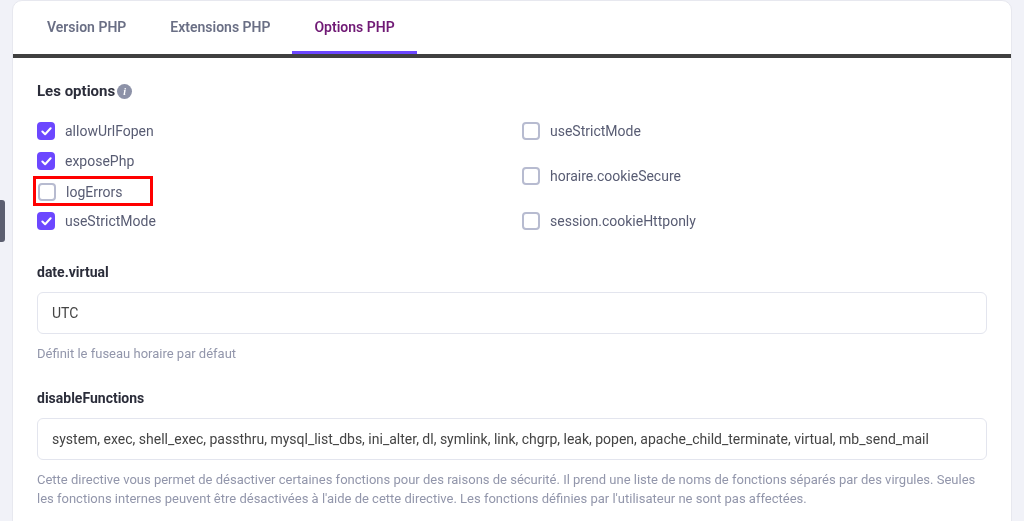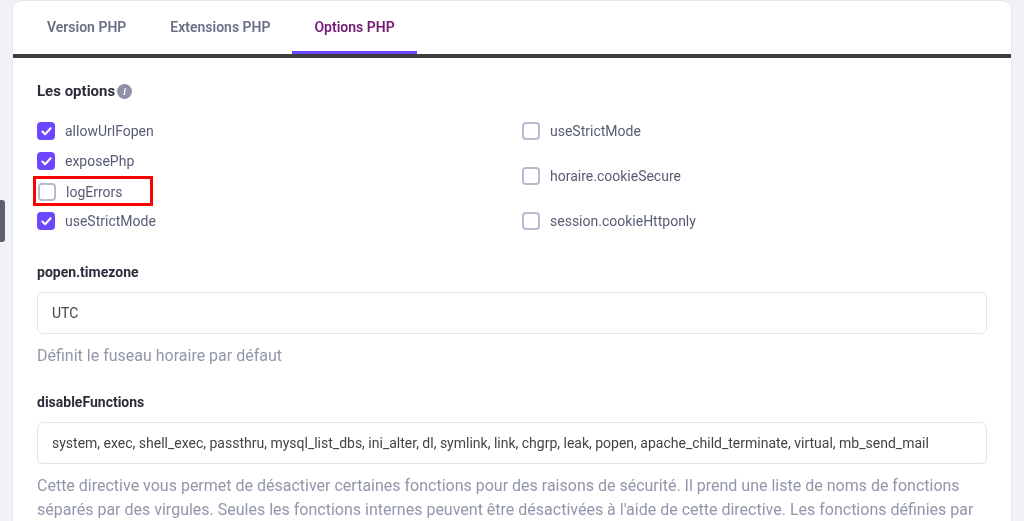--- a/index.html
+++ b/index.html
@@ -124,21 +124,21 @@
       width: 100%;
       border: 1px solid #e3e5ee;
       border-radius: 6px;
       padding: 12px 14px;
       font-size: 14px;
       color: #444;
       background: #fff;
       font-family: inherit;
     }
     .help-text {
-      font-size: 16px;
+      font-size: 13px;
       color: #9296ab;
       margin-top: 10px;
       line-height: 1.5;
     }
     .section { margin-bottom: 26px; }
     .leftbar {
       position: fixed;
       left: 0;
       top: 200px;
       width: 5px;
@@ -209,21 +209,21 @@
             </div>
             <div class="option-row">
               <span class="cbx unchecked"></span>
               <span class="option-label">session.cookieHttponly</span>
             </div>
           </div>
       </div>
     </div>
 
     <div class="section">
-      <div class="field-label">popen.timezone</div>
+      <div class="field-label">date.virtual</div>
       <input type="text" class="text-input" value="UTC" style="">
       <div class="help-text">Définit le fuseau horaire par défaut</div>
     </div>
 
     <div class="section">
       <div class="field-label">disableFunctions</div>
       <input type="text" class="text-input" value="system, exec, shell_exec, passthru, mysql_list_dbs, ini_alter, dl, symlink, link, chgrp, leak, popen, apache_child_terminate, virtual, mb_send_mail" style="">
       <div class="help-text">Cette directive vous permet de désactiver certaines fonctions pour des raisons de sécurité. Il prend une liste de noms de fonctions séparés par des virgules. Seules les fonctions internes peuvent être désactivées à l'aide de cette directive. Les fonctions définies par l'utilisateur ne sont pas affectées.</div>
     </div>
 

